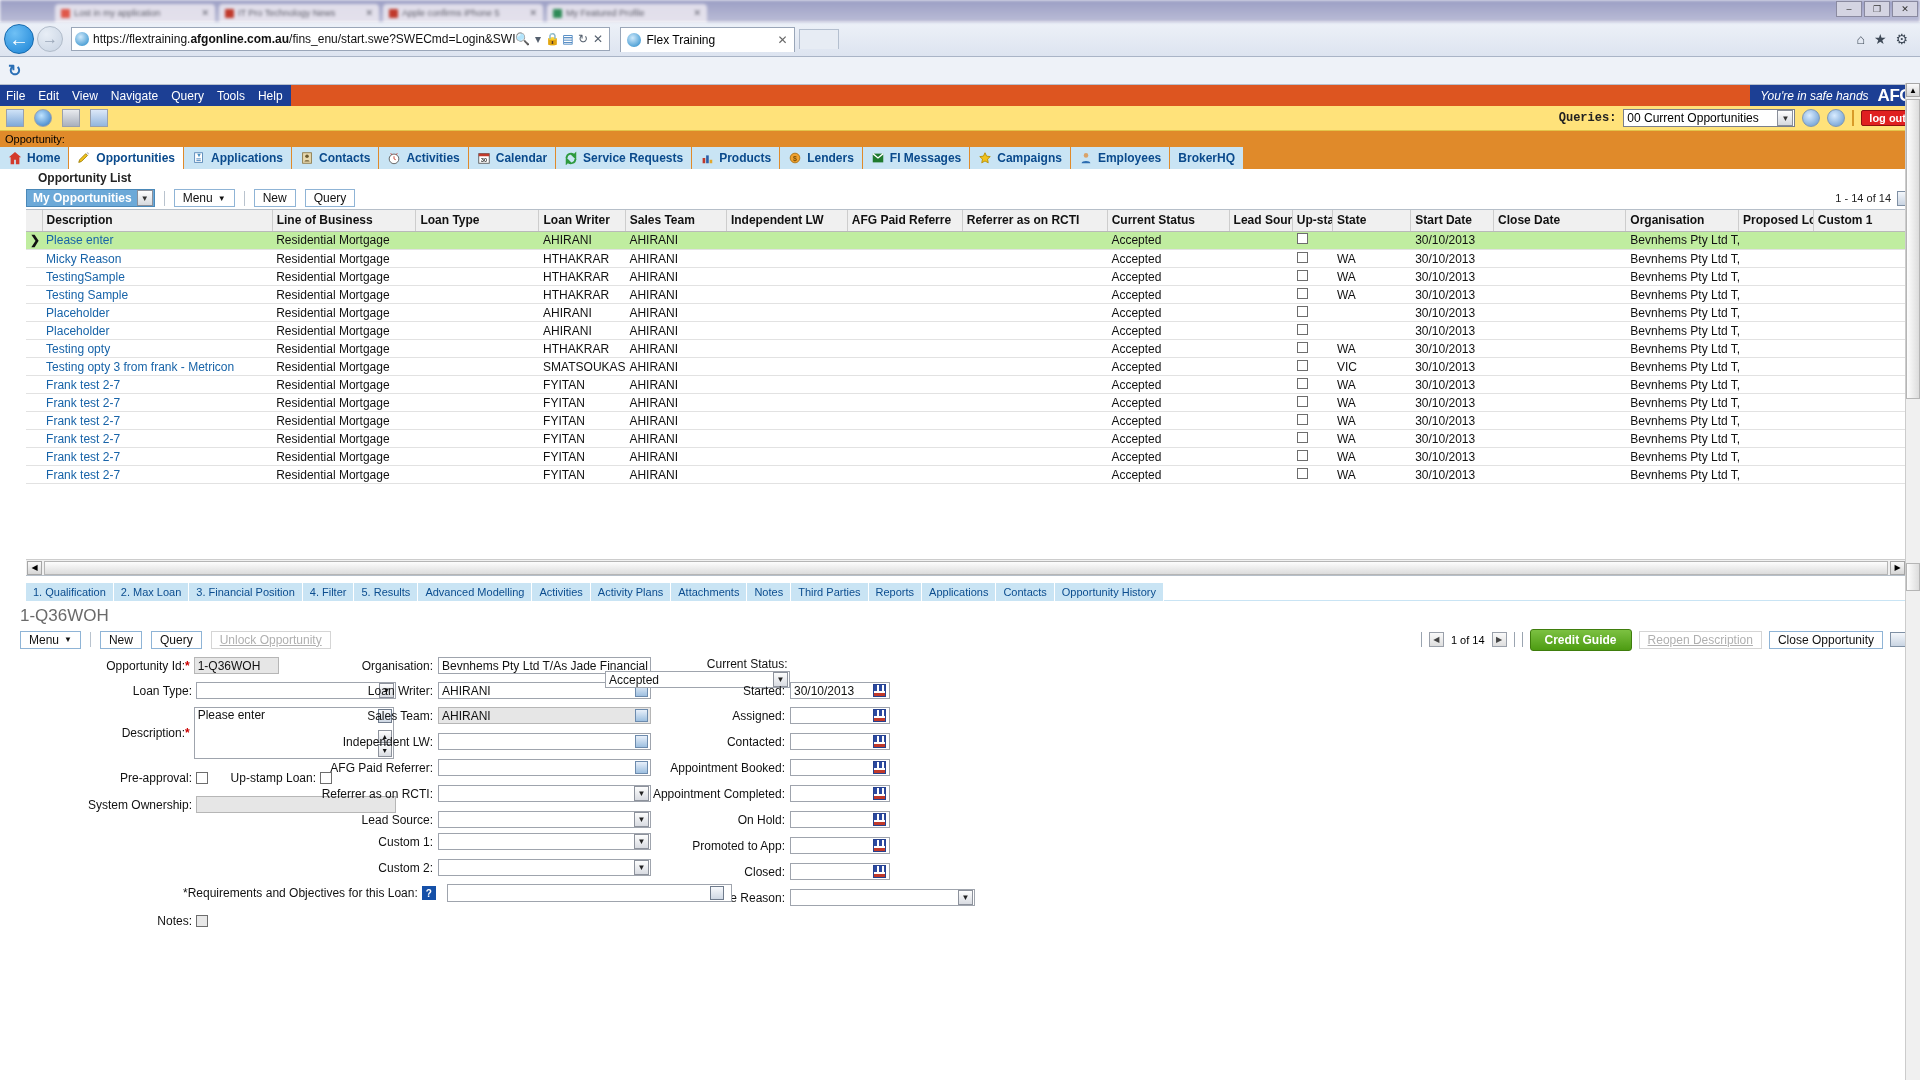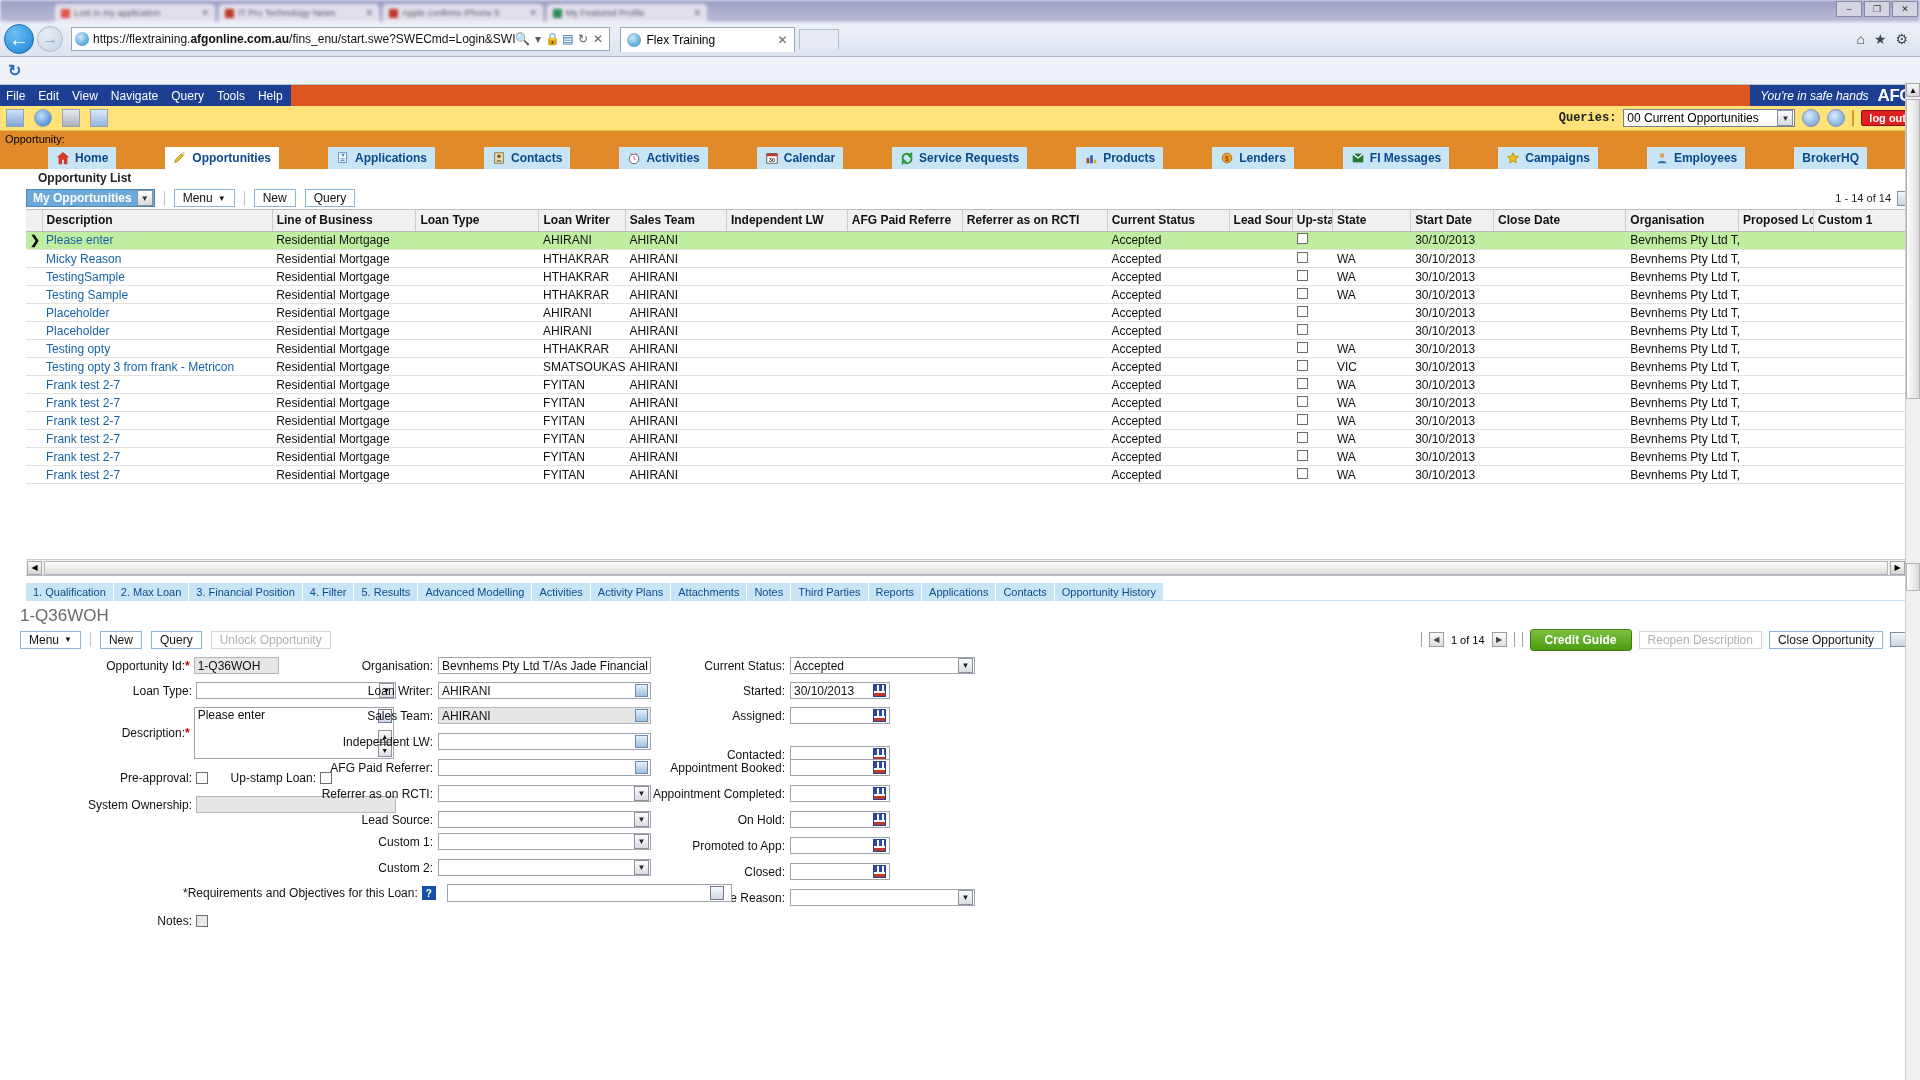--- a/index.html
+++ b/index.html
@@ -147,21 +147,21 @@
 
   
   #screen-tabs {
     height: 22px; background: #e08a2a;
     display: flex; align-items: stretch; font-size: 12px;
   }
   .stab {
     background: #c9e4f4; color: #0a4a8c;
     display: flex; align-items: center; gap: 5px;
     padding: 4px 8px; border-right: 1px solid #e08a2a;
-    font-weight: bold; white-space: nowrap; margin-left: 48px;
+    font-weight: bold; white-space: nowrap;
   }
   .stab.active { background: #ffffff; color: #0a4a8c; }
   .stab .gi { width: 14px; height: 14px; flex: 0 0 auto; display:block; }
 
   
   #list-header {
     height: 18px; padding-left: 38px; font-weight: bold; font-size: 12px;
     color: #222; background: #fff; line-height: 18px;
   }
   #list-toolbar {
@@ -225,21 +225,21 @@
   #form-title {
     margin-left: 20px; font-size: 17px; color: #6a6a6a; padding: 5px 0 3px;
   }
   #form-toolbar {
     margin-left: 20px; display: flex; align-items: center; gap: 9px; height: 21px;
   }
   .fbtn {
     height: 18px; border: 1px solid #8fb4d6; background: #fff;
     display: flex; align-items: center; padding: 0 8px; gap: 5px; font-size: 12px; color: #111;
   }
-  .fbtn.disabled { color: #b0b0b0; border-color: #d5d5d5; }
+  .fbtn.disabled { color: #b0b0b0; border-color: #d5d5d5; text-decoration: underline; }
   #form-toolbar-right { margin-left: auto; display: flex; align-items: center; gap: 7px; padding-right: 13px; font-size: 12px;}
   #pg-label { font-size: 11px; }
   .pg-arrow { width: 15px; height: 15px; background: linear-gradient(#fafafa,#dedede); border: 1px solid #9aa0aa;
      font-size: 8px; display:flex;align-items:center;justify-content:center; color:#444;}
   #credit-guide {
     background: linear-gradient(#7cc142,#4d9c12); color: #fff; font-weight: bold;
     border: 1px solid #3f7d0d; border-radius: 3px; padding: 3px 14px; font-size: 12px;
   }
   .vsep { width: 1px; height: 15px; background: #9aa4b0; }
 
@@ -1044,21 +1044,21 @@
   </div>
 
   <div class="fld" style="left:300px; top:203px;">
     <span class="lab" style="width:133px">Custom 2:</span>
     <span class="inp" style="width:213px; margin-left:5px;">
       <span class="v"></span>
       <span class="dd">▼</span>
     </span>
   </div>
 
-  <div class="fld" style="left:600px; top:1px;">
+  <div class="fld" style="left:600px; top:1px;flex-direction:column;">
     <span class="lab" style="width:185px">Current Status:</span>
     <span class="inp" style="width:185px; margin-left:5px;">
       <span class="v">Accepted</span>
       <span class="dd">▼</span>
     </span>
   </div>
 
   <div class="fld" style="left:600px; top:26px;">
     <span class="lab" style="width:185px">Started:</span>
     <span class="inp" style="width:100px; margin-left:5px;">
@@ -1068,21 +1068,21 @@
   </div>
 
   <div class="fld" style="left:600px; top:51px;">
     <span class="lab" style="width:185px">Assigned:</span>
     <span class="inp" style="width:100px; margin-left:5px;">
       <span class="v"></span>
       <span class="cal"></span>
     </span>
   </div>
 
-  <div class="fld" style="left:600px; top:90px;">
+  <div class="fld" style="left:600px; top:77px;">
     <span class="lab" style="width:185px">Contacted:</span>
     <span class="inp" style="width:100px; margin-left:5px;">
       <span class="v"></span>
       <span class="cal"></span>
     </span>
   </div>
 
   <div class="fld" style="left:600px; top:103px;">
     <span class="lab" style="width:185px">Appointment Booked:</span>
     <span class="inp" style="width:100px; margin-left:5px;">

